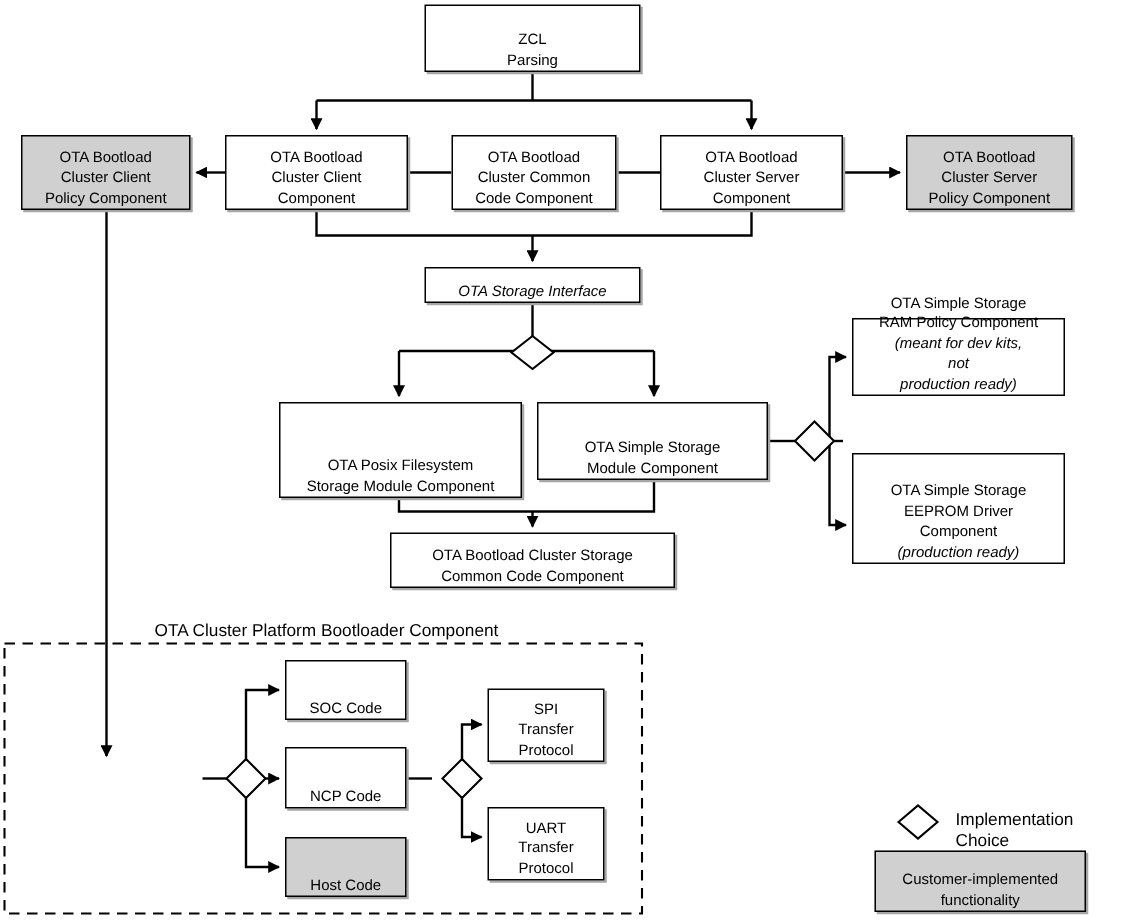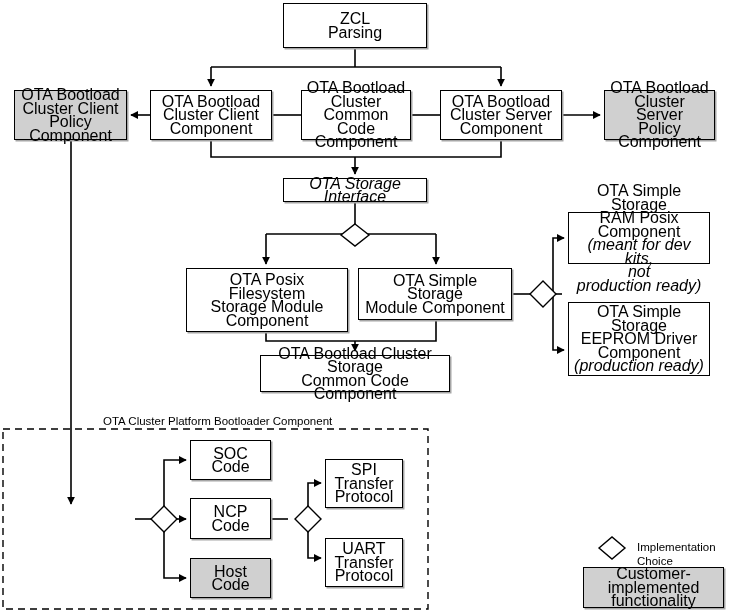--- a/index.html
+++ b/index.html
@@ -2,22 +2,22 @@
 <html><head>
 <meta charset="utf-8">
 <style>
   html,body{margin:0;padding:0;background:#ffffff;}
   body{width:749px;height:616px;overflow:hidden;
        font-family:"Liberation Sans","DejaVu Sans",sans-serif;}
   #diagram{position:relative;width:749px;height:616px;}
   svg{position:absolute;top:0;left:0;}
   .node{position:absolute;box-sizing:border-box;
         border:1px solid #000;background:#ffffff;
-        display:flex;align-items:center;justify-content:center;
-        text-align:center;font-size:16px;line-height:13.5px;color:#000;
+        display:flex;align-items:flex-end;justify-content:center;
+        text-align:center;font-size:10px;line-height:13.5px;color:#000;
         box-shadow:1.5px 1.5px 0 0 #a6a6a6;}
   .node span{display:block;padding:0 2px;}
   .gray{background:#d0d0d0;}
   .italic{font-style:italic;}
   .plain{box-shadow:none;}
   .legend-text{position:absolute;font-size:11.5px;color:#000;line-height:13.5px;}
   .group-label{position:absolute;font-size:11.5px;color:#000;background:#ffffff;padding:0 3px;}
   .sub-i{font-style:italic;}
   .u{}
 </style>
@@ -152,21 +152,21 @@
   <div class="node" style="left:260px;top:355px;width:190px;height:37px;">
     <span>
         <span>OTA Bootload Cluster Storage</span>
         <span>Common Code Component</span>
       </span>
   </div>
 
   <div class="node plain" style="left:568px;top:212px;width:142px;height:52px;border:1.2px solid #000;">
     <span>
       <span>OTA Simple Storage</span>
-      <span>RAM Posix Component</span>
+      <span>RAM Policy Component</span>
       <span class="sub-i">(meant for dev kits,</span>
       <span class="sub-i">
           <span class="u">not</span>
           <span> production ready)</span>
         </span>
     </span>
   </div>
 
   <div class="node plain" style="left:568px;top:302px;width:142px;height:74px;border:1.2px solid #000;">
     <span>

